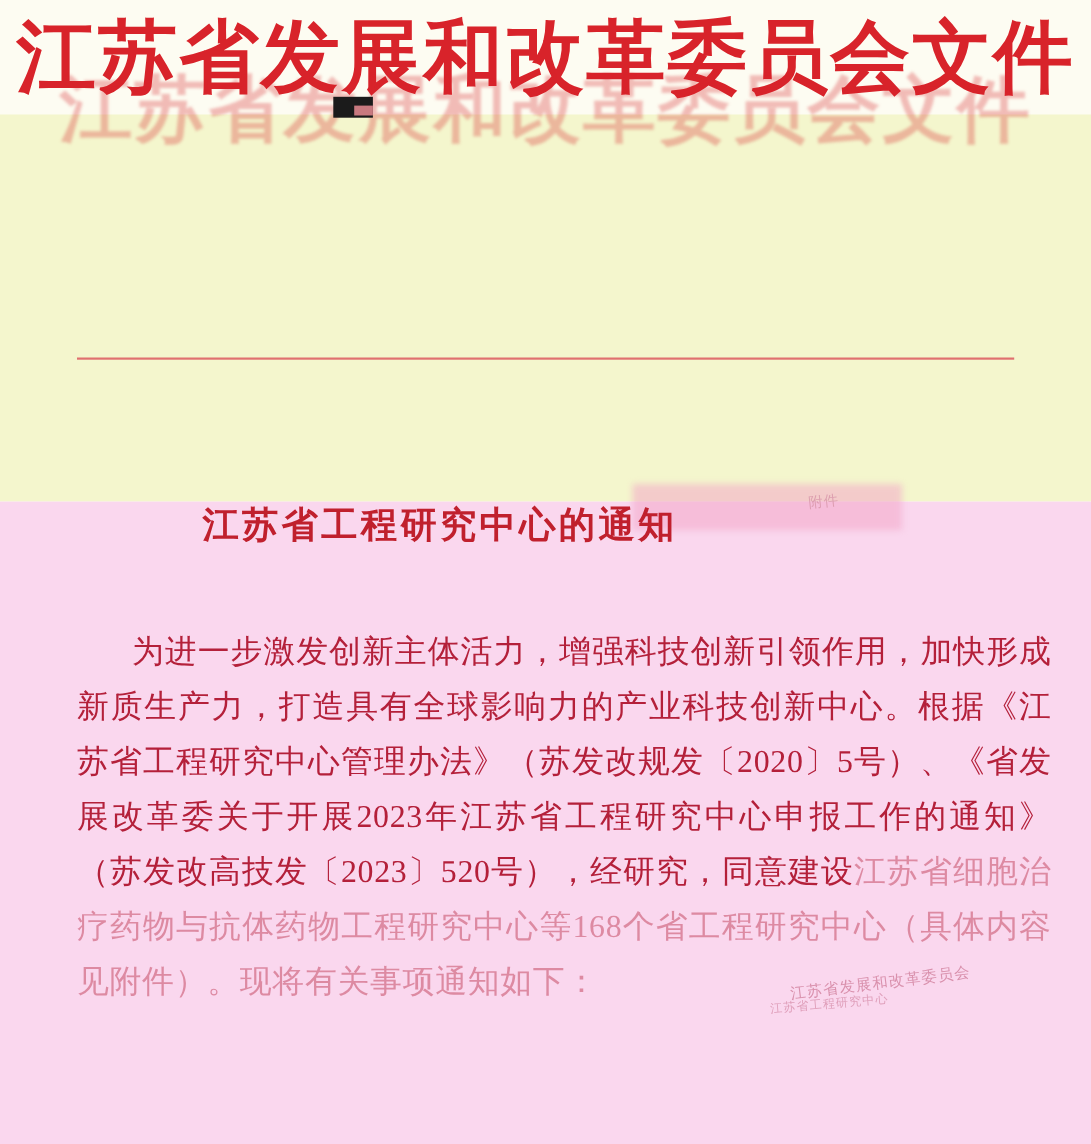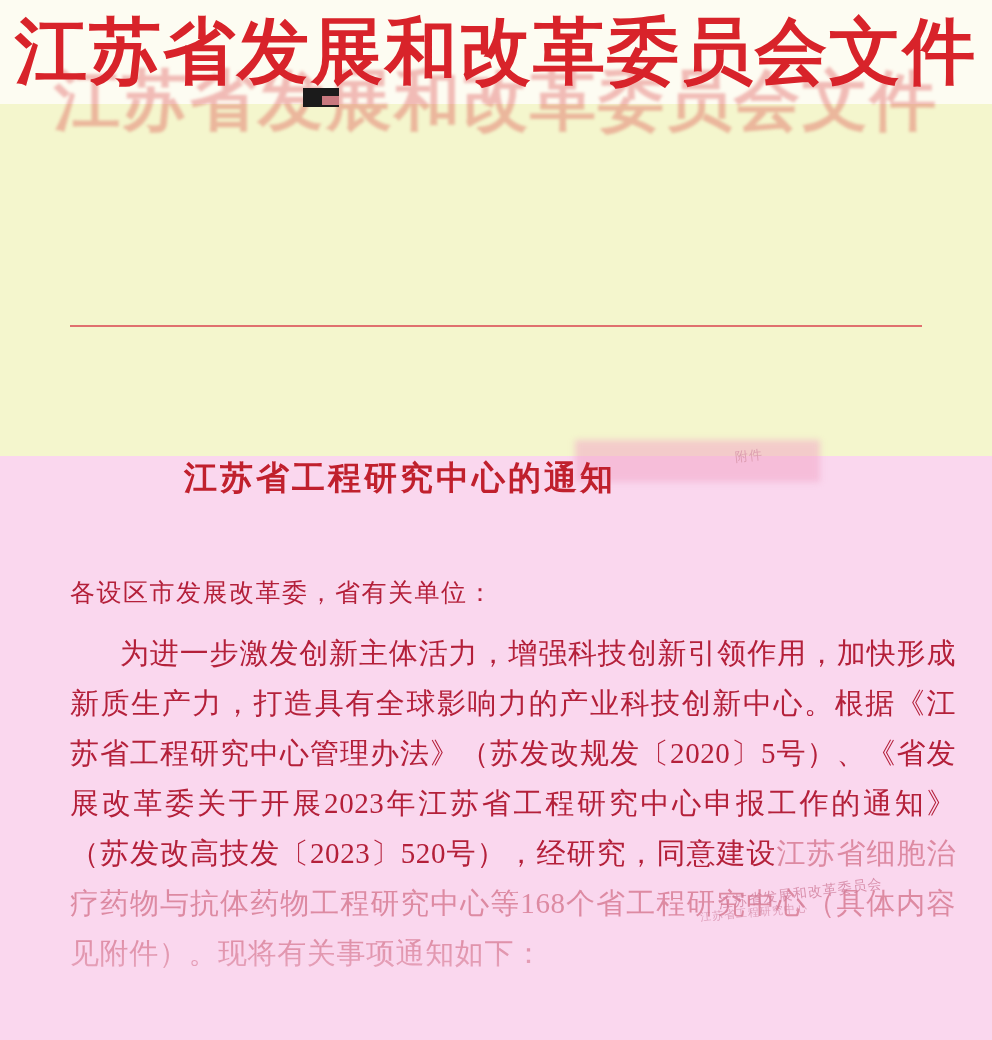--- a/index.html
+++ b/index.html
@@ -202,21 +202,20 @@
   <div class="mask-block"></div>
   <div class="mask-block2"></div>
 
   <div class="red-rule"></div>
 
   <div class="title-smudge"></div>
   <div class="doc-title">江苏省工程研究中心的通知</div>
   <div class="stamp-a">附件</div>
 
   <div class="body-wrap">
-    <p class="salutation">各设区市发展改革委，省有关单位：</p>
     <p class="para">
       <span>为进一步激发创新主体活力，增强科技创新引领作用，加快形成新质生产力，打造具有全球影响力的产业科技创新中心。根据《江苏省工程研究中心管理办法》（苏发改规发〔2020〕5号）、《省发展改革委关于开展2023年江苏省工程研究中心申报工作的通知》（苏发改高技发〔2023〕520号），经研究，同意建设</span><span class="faded">江苏省细胞治疗药物与抗体药物工程研究中心等168个省工程研究中心（具体内容见附件）。现将有关事项通知如下：</span>
     </p>
   </div>
 
   <div class="stamp-b">江苏省发展和改革委员会</div>
   <div class="stamp-c">江苏省工程研究中心</div>
 
   <div class="bottom-fade"></div>
 </div>

